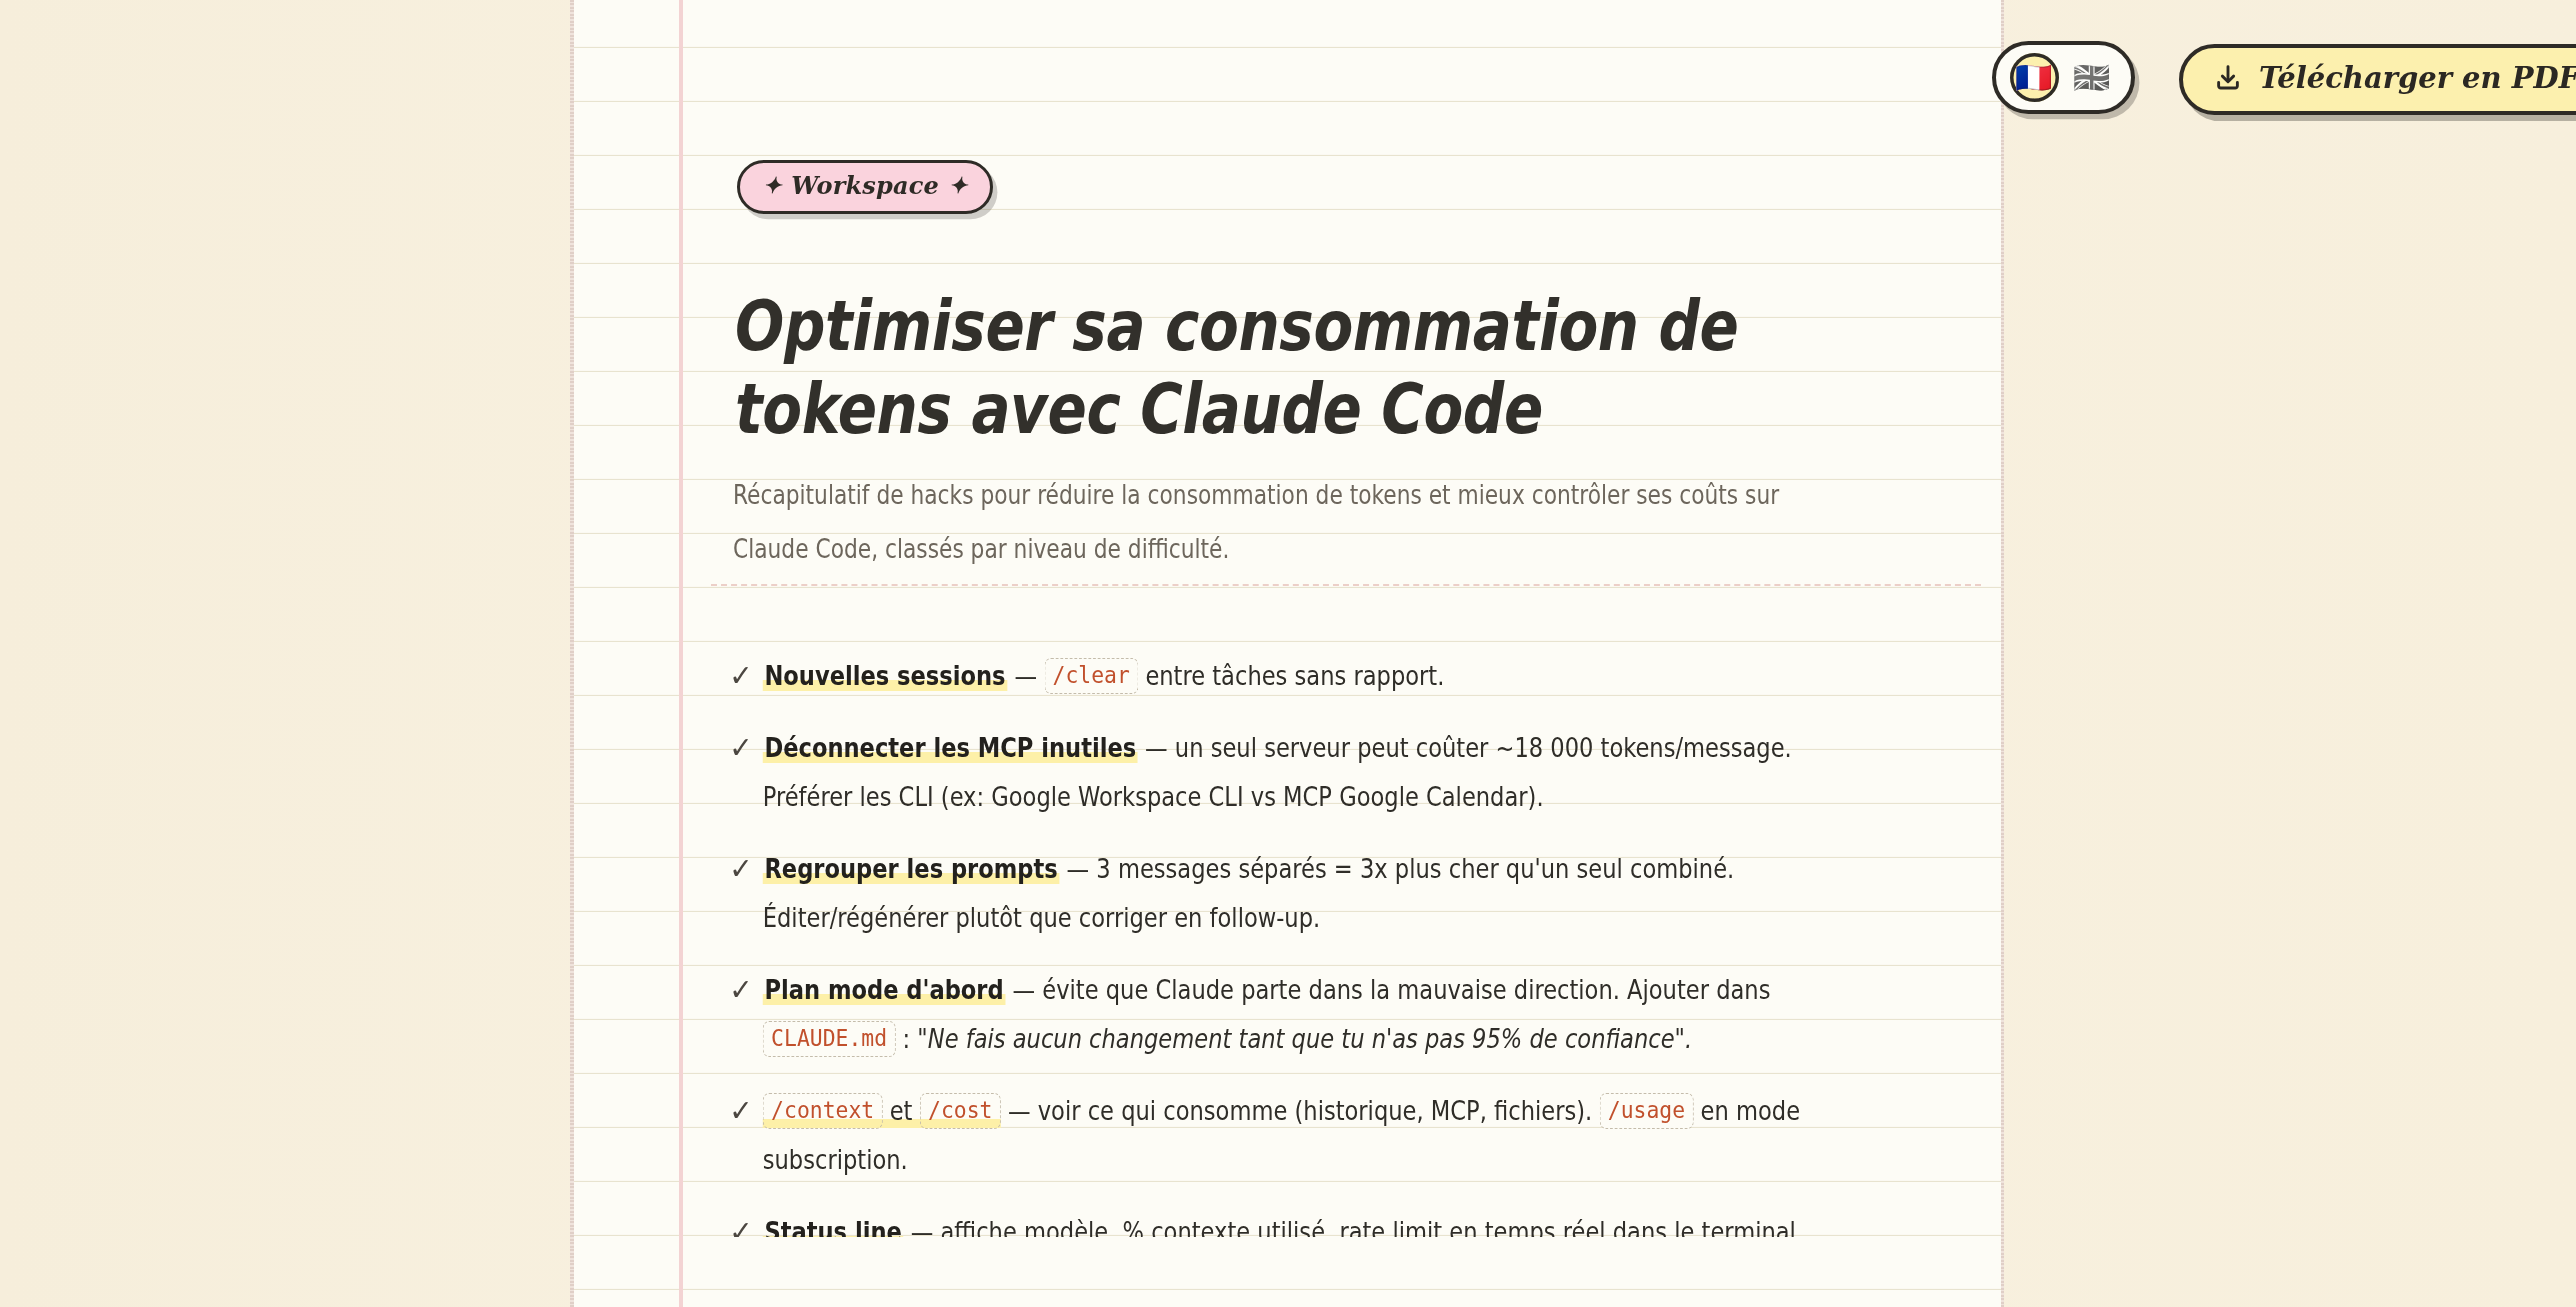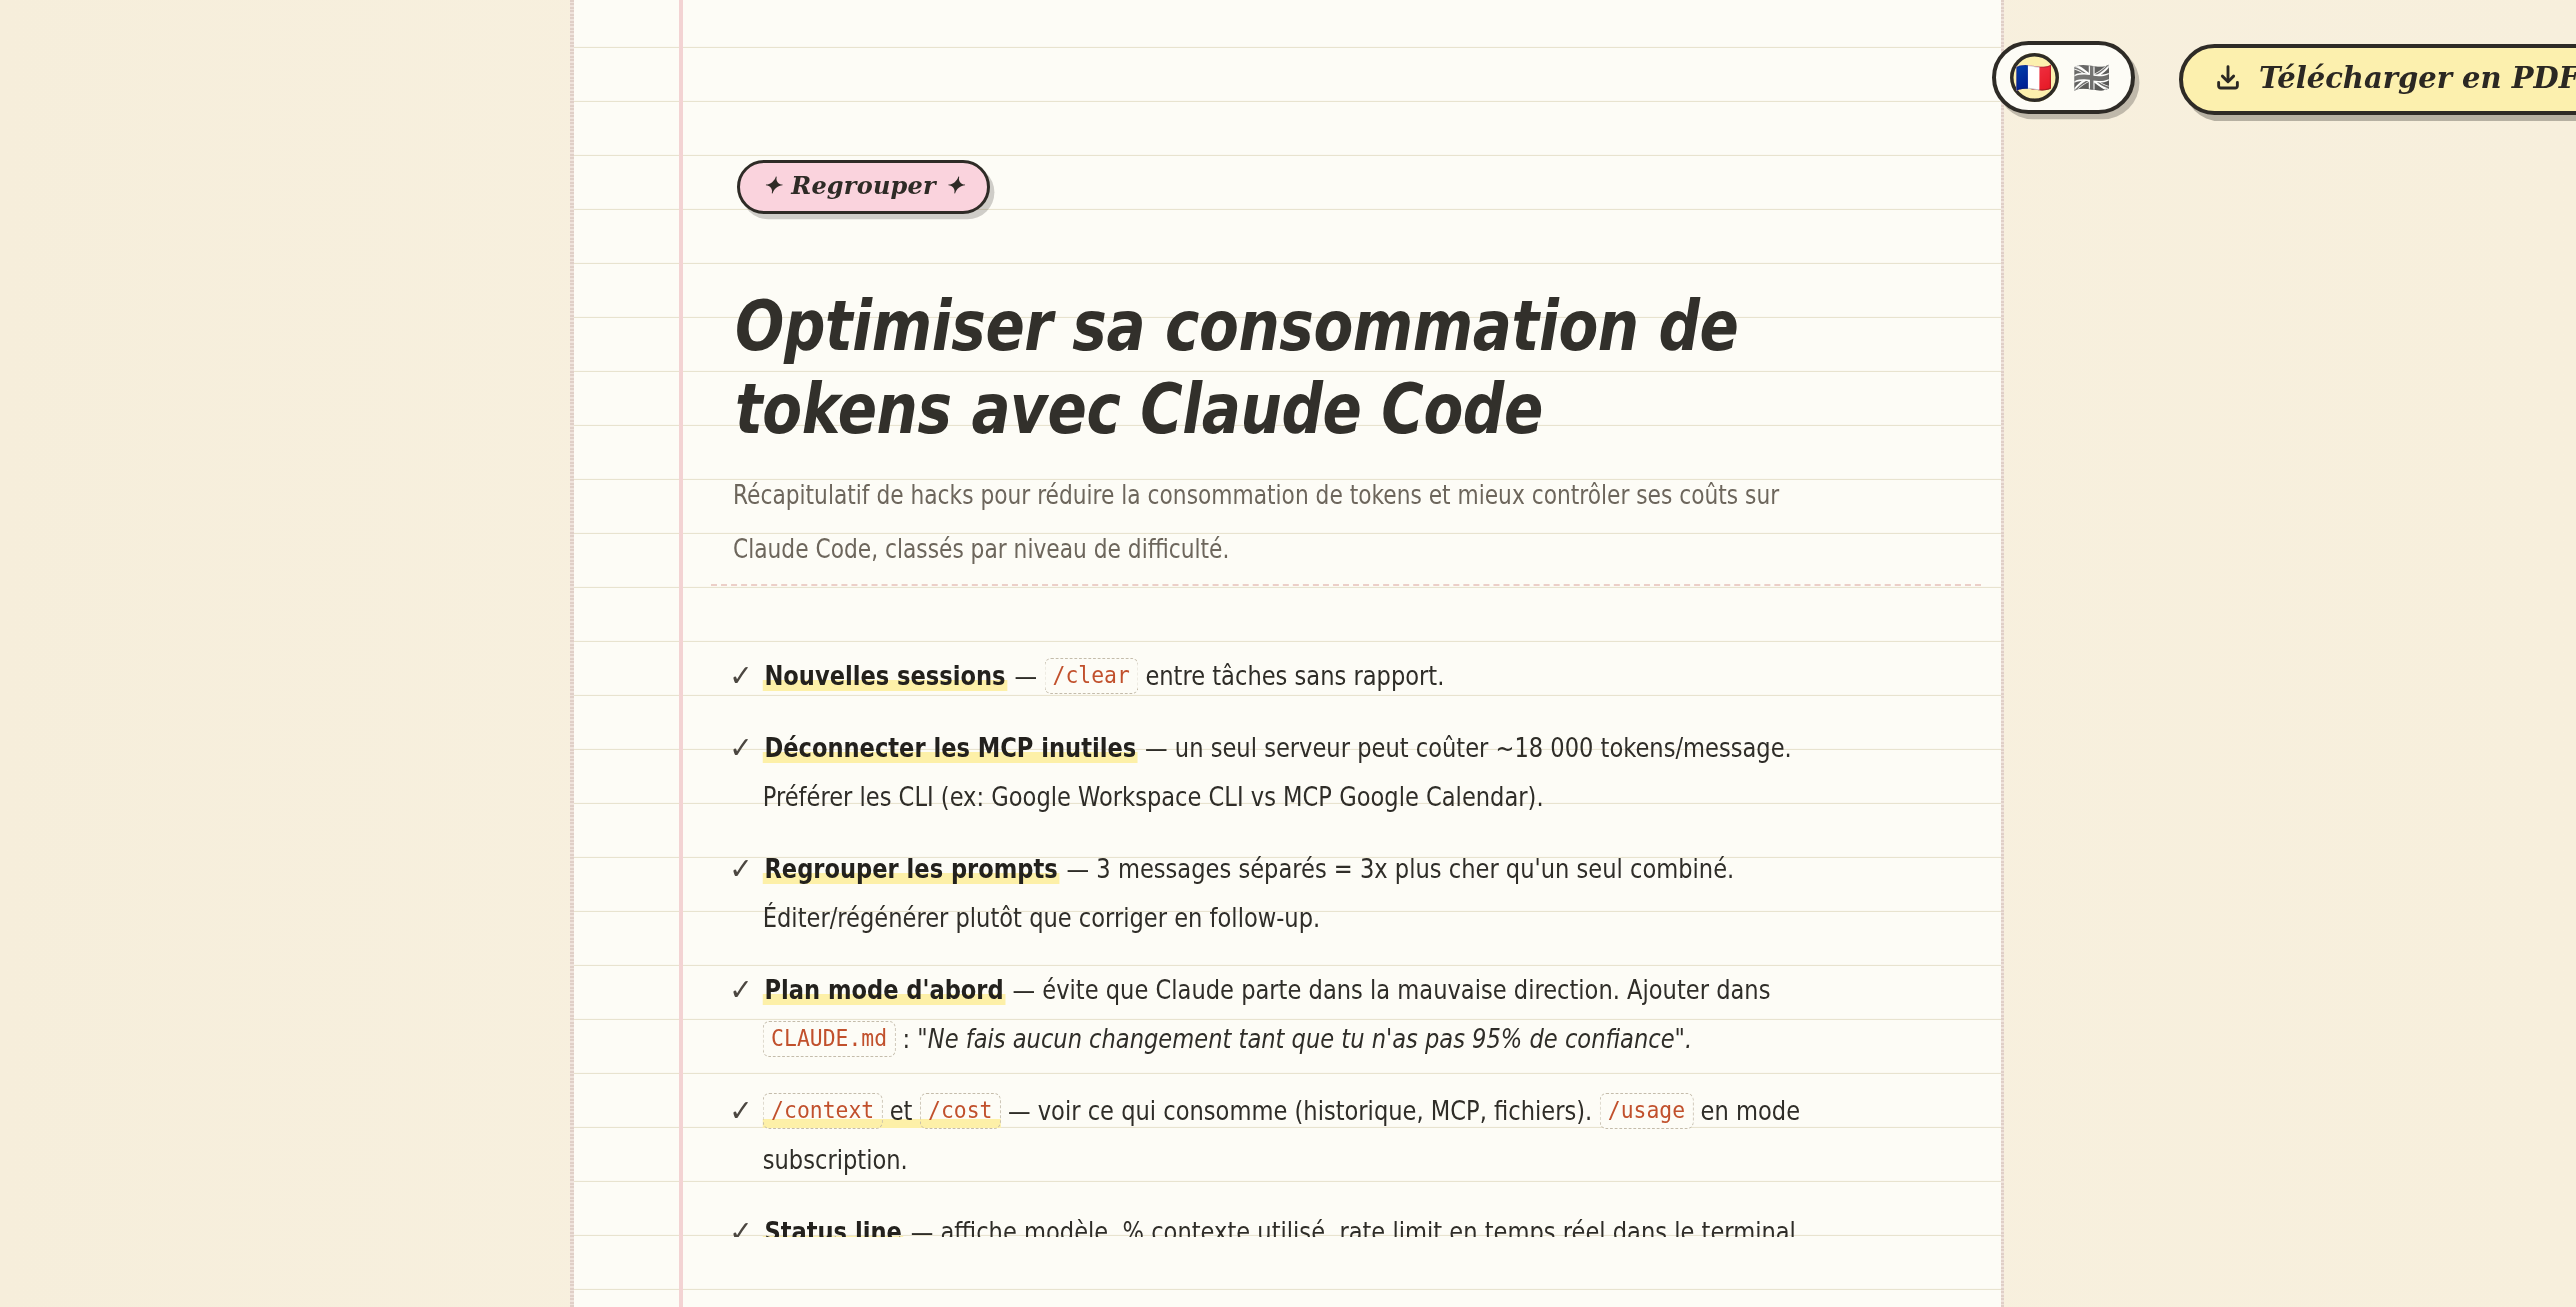--- a/index.html
+++ b/index.html
@@ -279,21 +279,21 @@
 <div id="page">
   <div id="rules"></div>
   <div id="margin-rule"></div>
   <div class="page-edge left"></div>
   <div class="page-edge right"></div>
 
   <div id="content">
 
     <div id="cheatsheet-badge">
       <span class="spark">✦</span>
-      <span>Regrouper</span>
+      <span>Workspace</span>
       <span class="spark">✦</span>
     </div>
 
     <h1 id="title">Optimiser sa consommation de tokens avec Claude Code</h1>
 
     <p id="subtitle">Récapitulatif de hacks pour réduire la consommation de tokens et mieux contrôler ses coûts sur Claude Code, classés par niveau de difficulté.</p>
 
     <div id="divider"></div>
 
     <ul id="tips">

